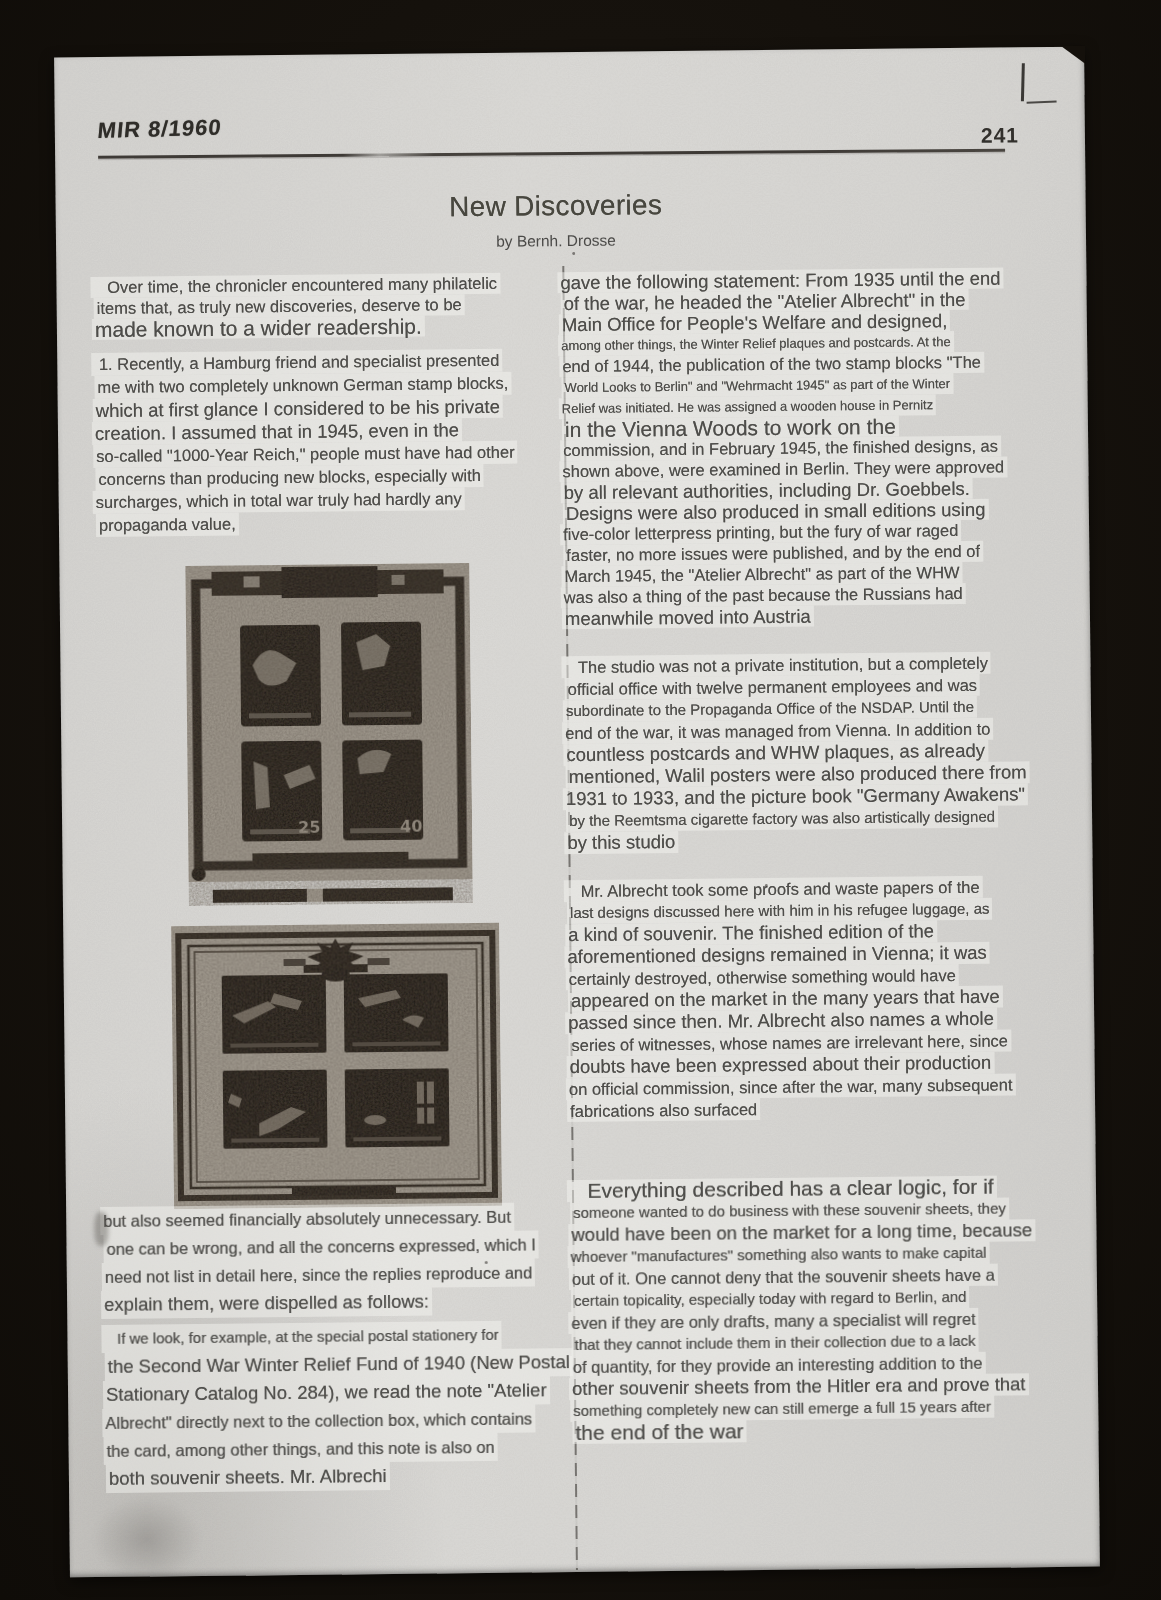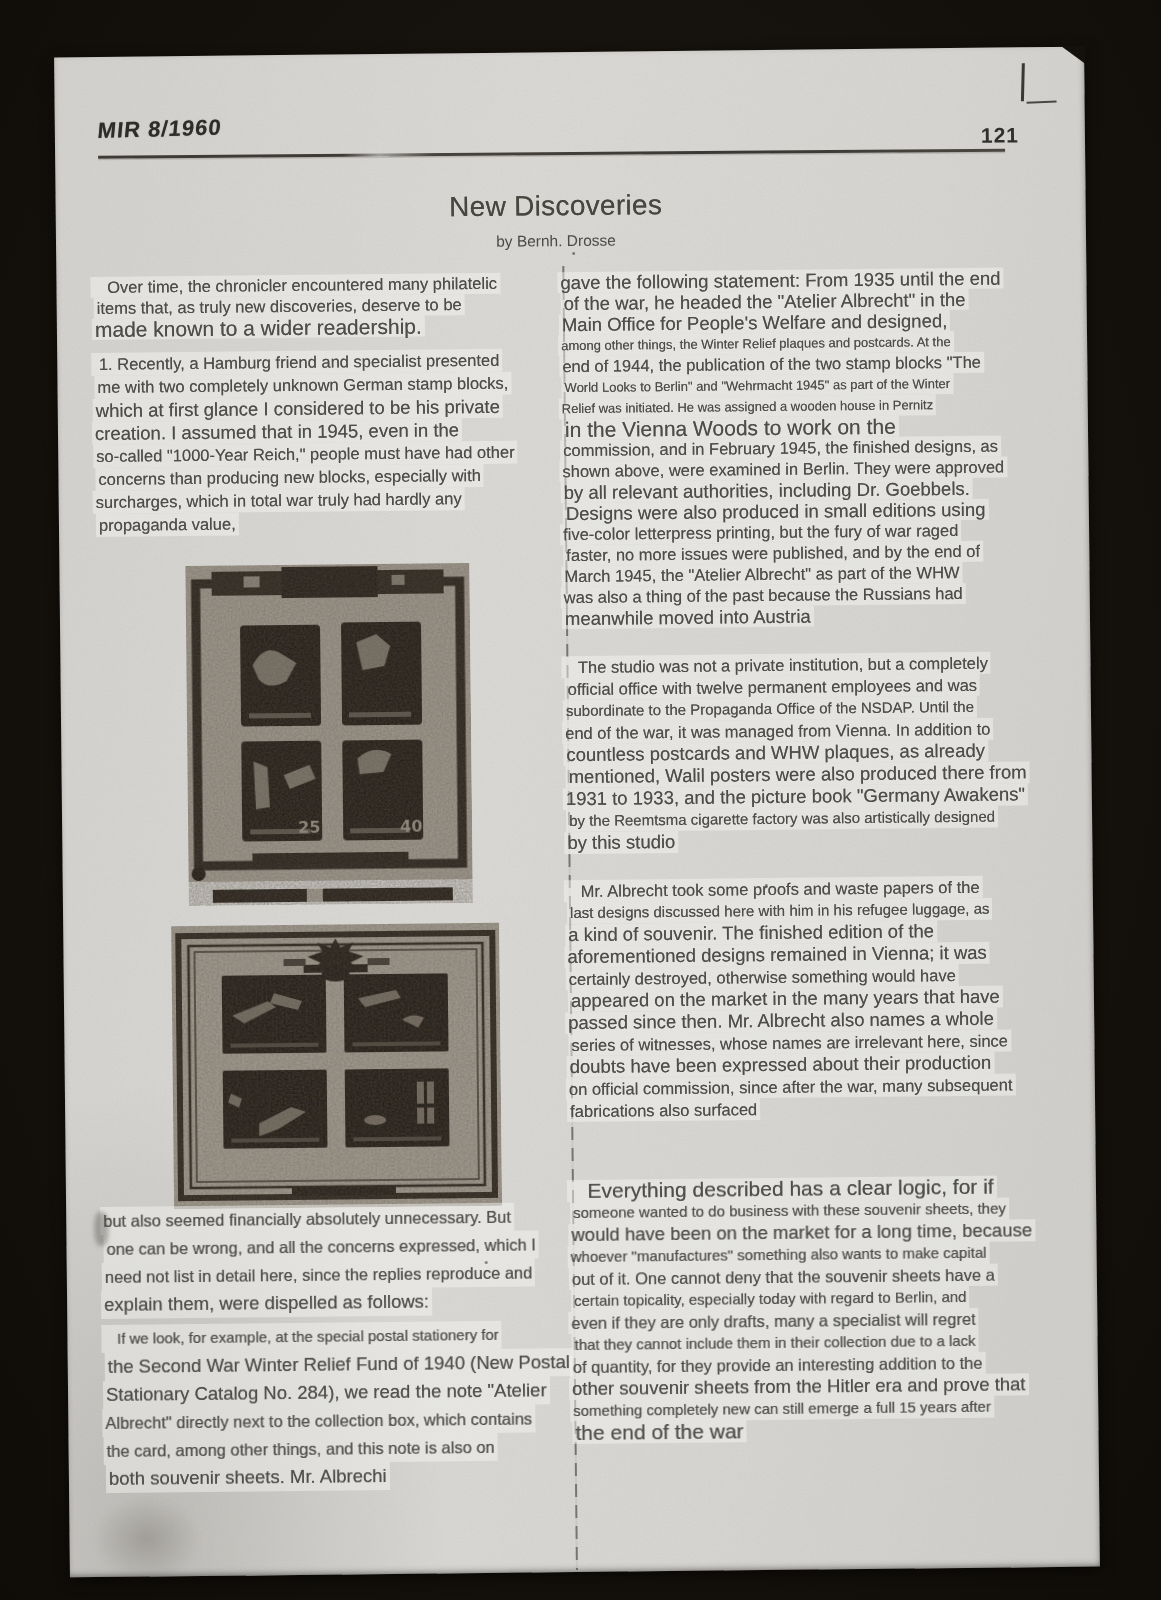--- a/index.html
+++ b/index.html
@@ -64,21 +64,21 @@
         <feTurbulence type="fractalNoise" baseFrequency="0.9" numOctaves="2" seed="11" stitchTiles="stitch"></feTurbulence>
         <feColorMatrix type="matrix" values="0 0 0 0 0.12  0 0 0 0 0.11  0 0 0 0 0.10  0 0 0 0.10 0"></feColorMatrix>
       </filter>
     </defs>
     <rect width="1030" height="1520" filter="url(#pnoise)"></rect>
   </svg>
 
   <div class="corner-tear"></div>
 
   <div class="journal">MIR 8/1960</div>
-  <div class="pageno">121</div>
+  <div class="pageno">241</div>
   <div class="rule"></div>
   <div class="penmark-v"></div>
   <div class="penmark-h"></div>
 
   <div class="titleblock">
     <h1 class="title">New Discoveries</h1>
     <div class="byline">by Bernh. Drosse</div>
   </div>
 
   <div class="divider"></div>

